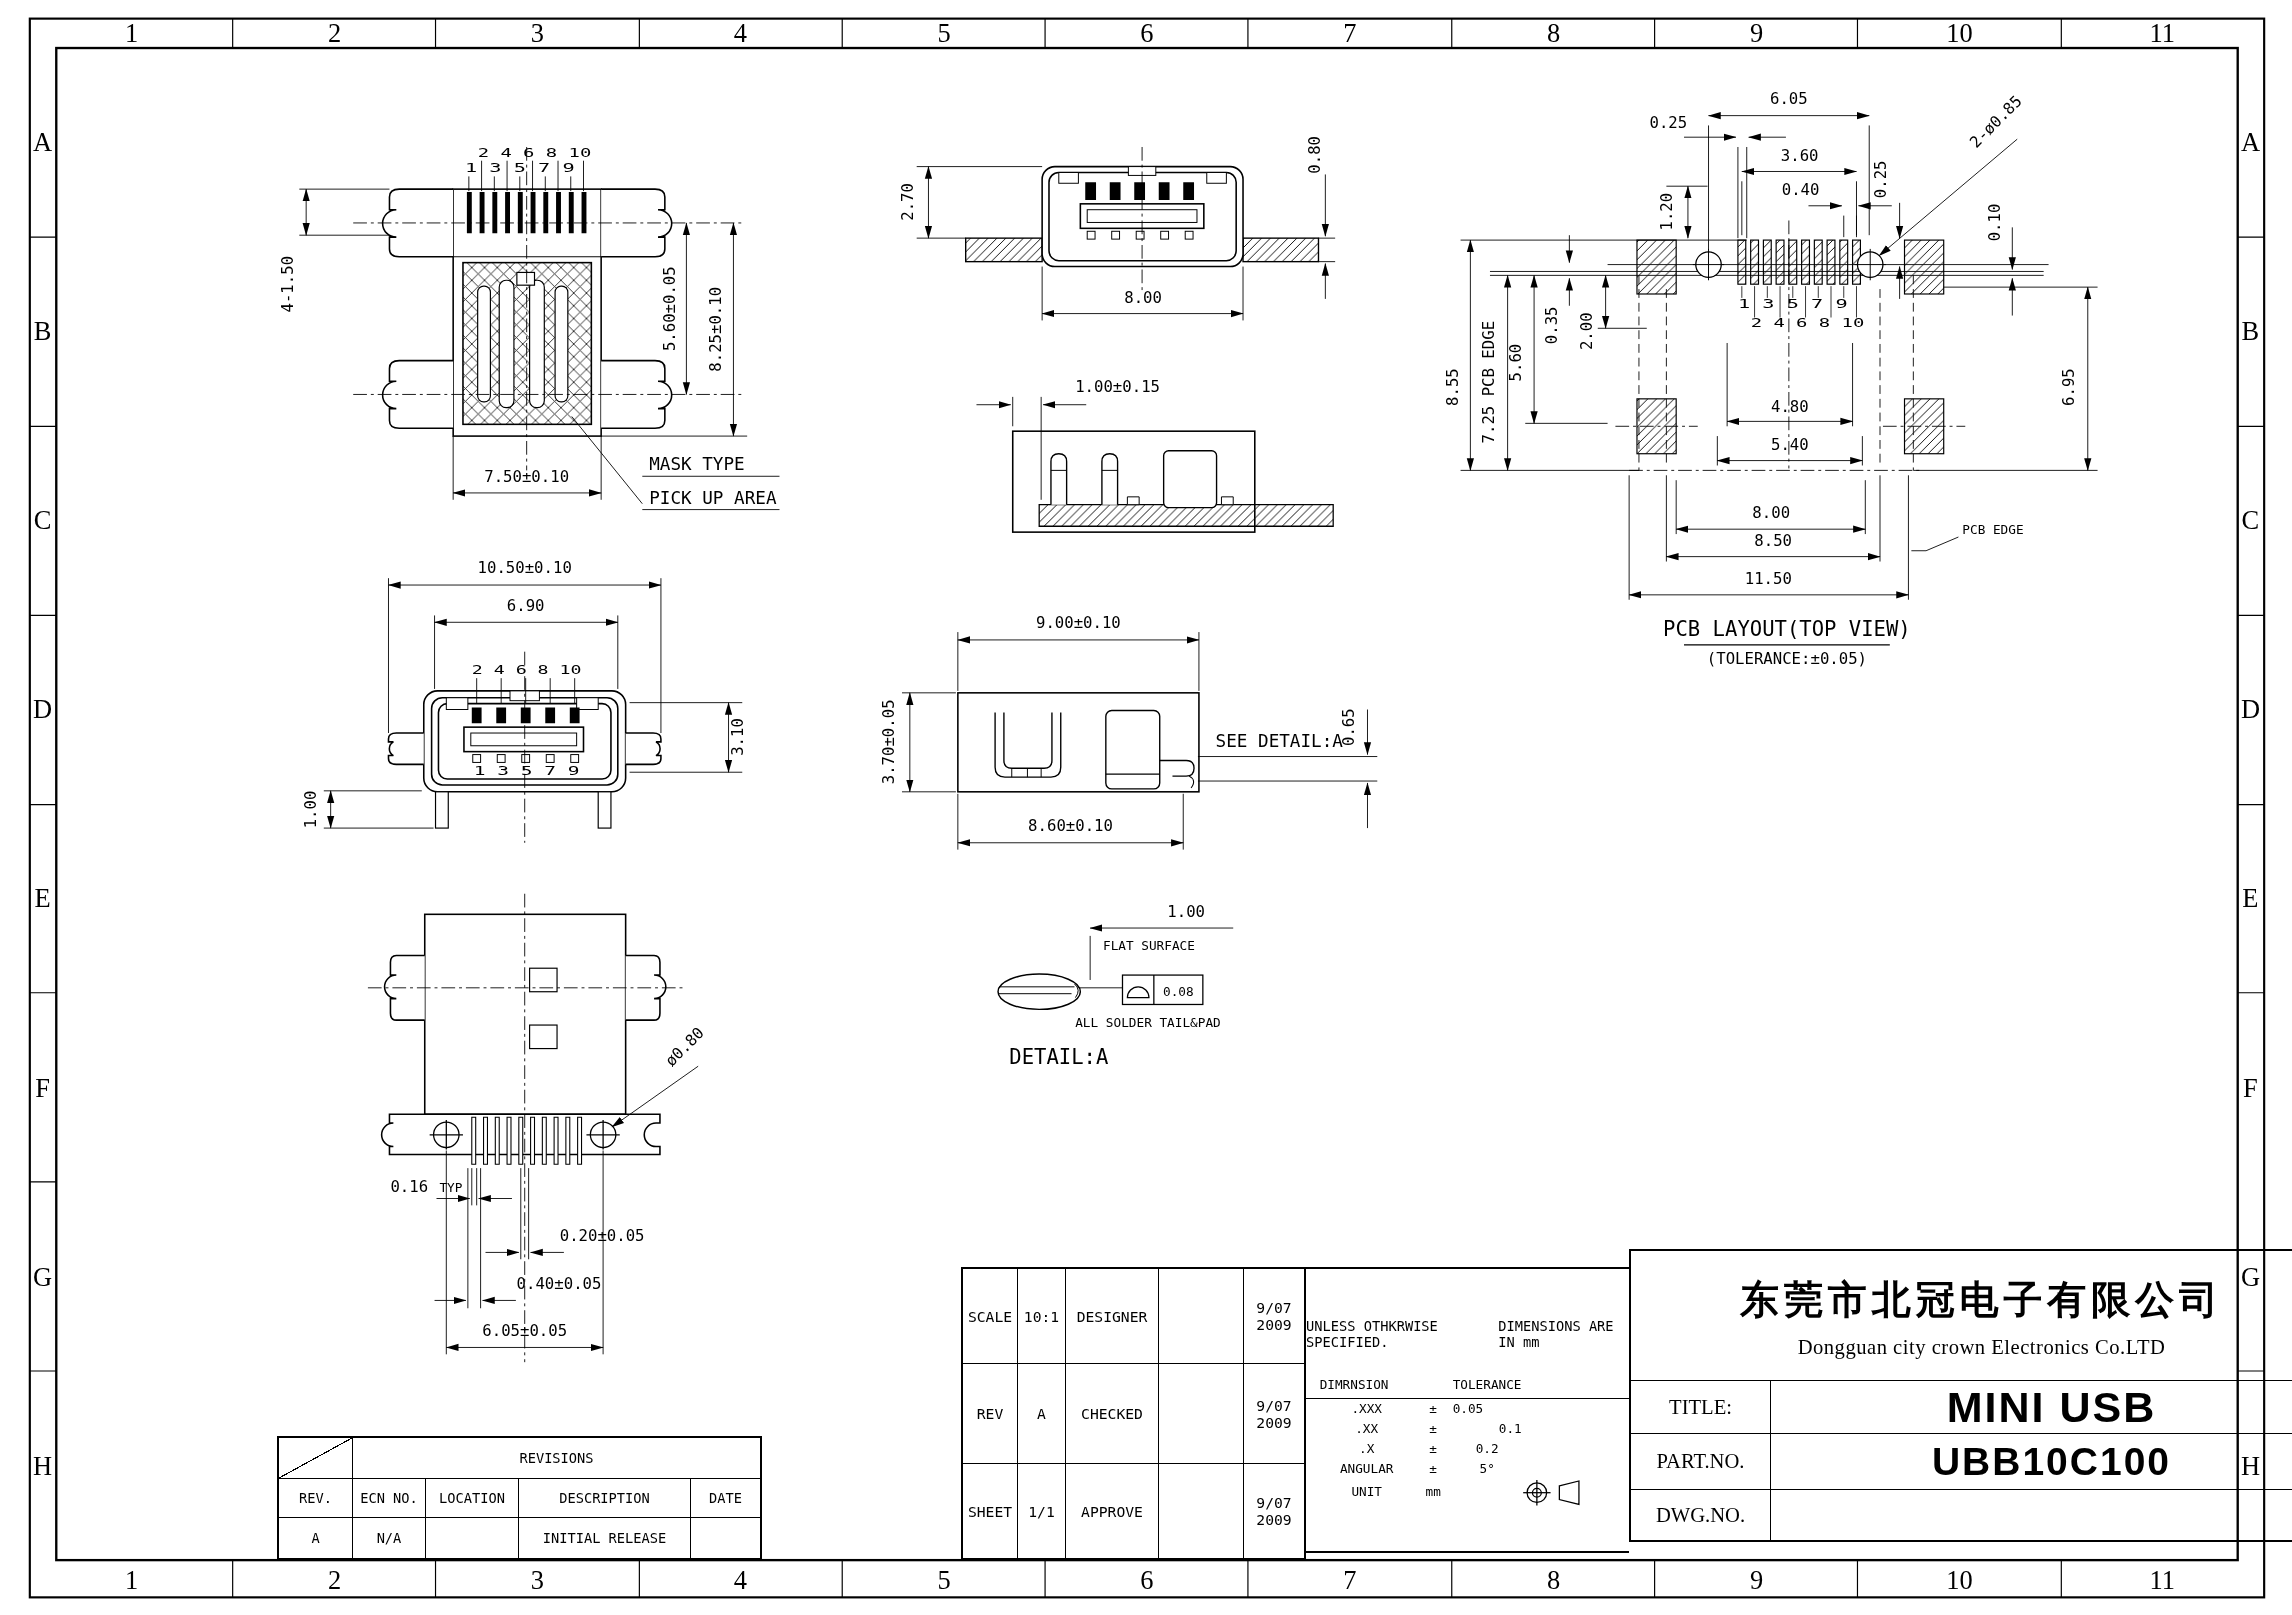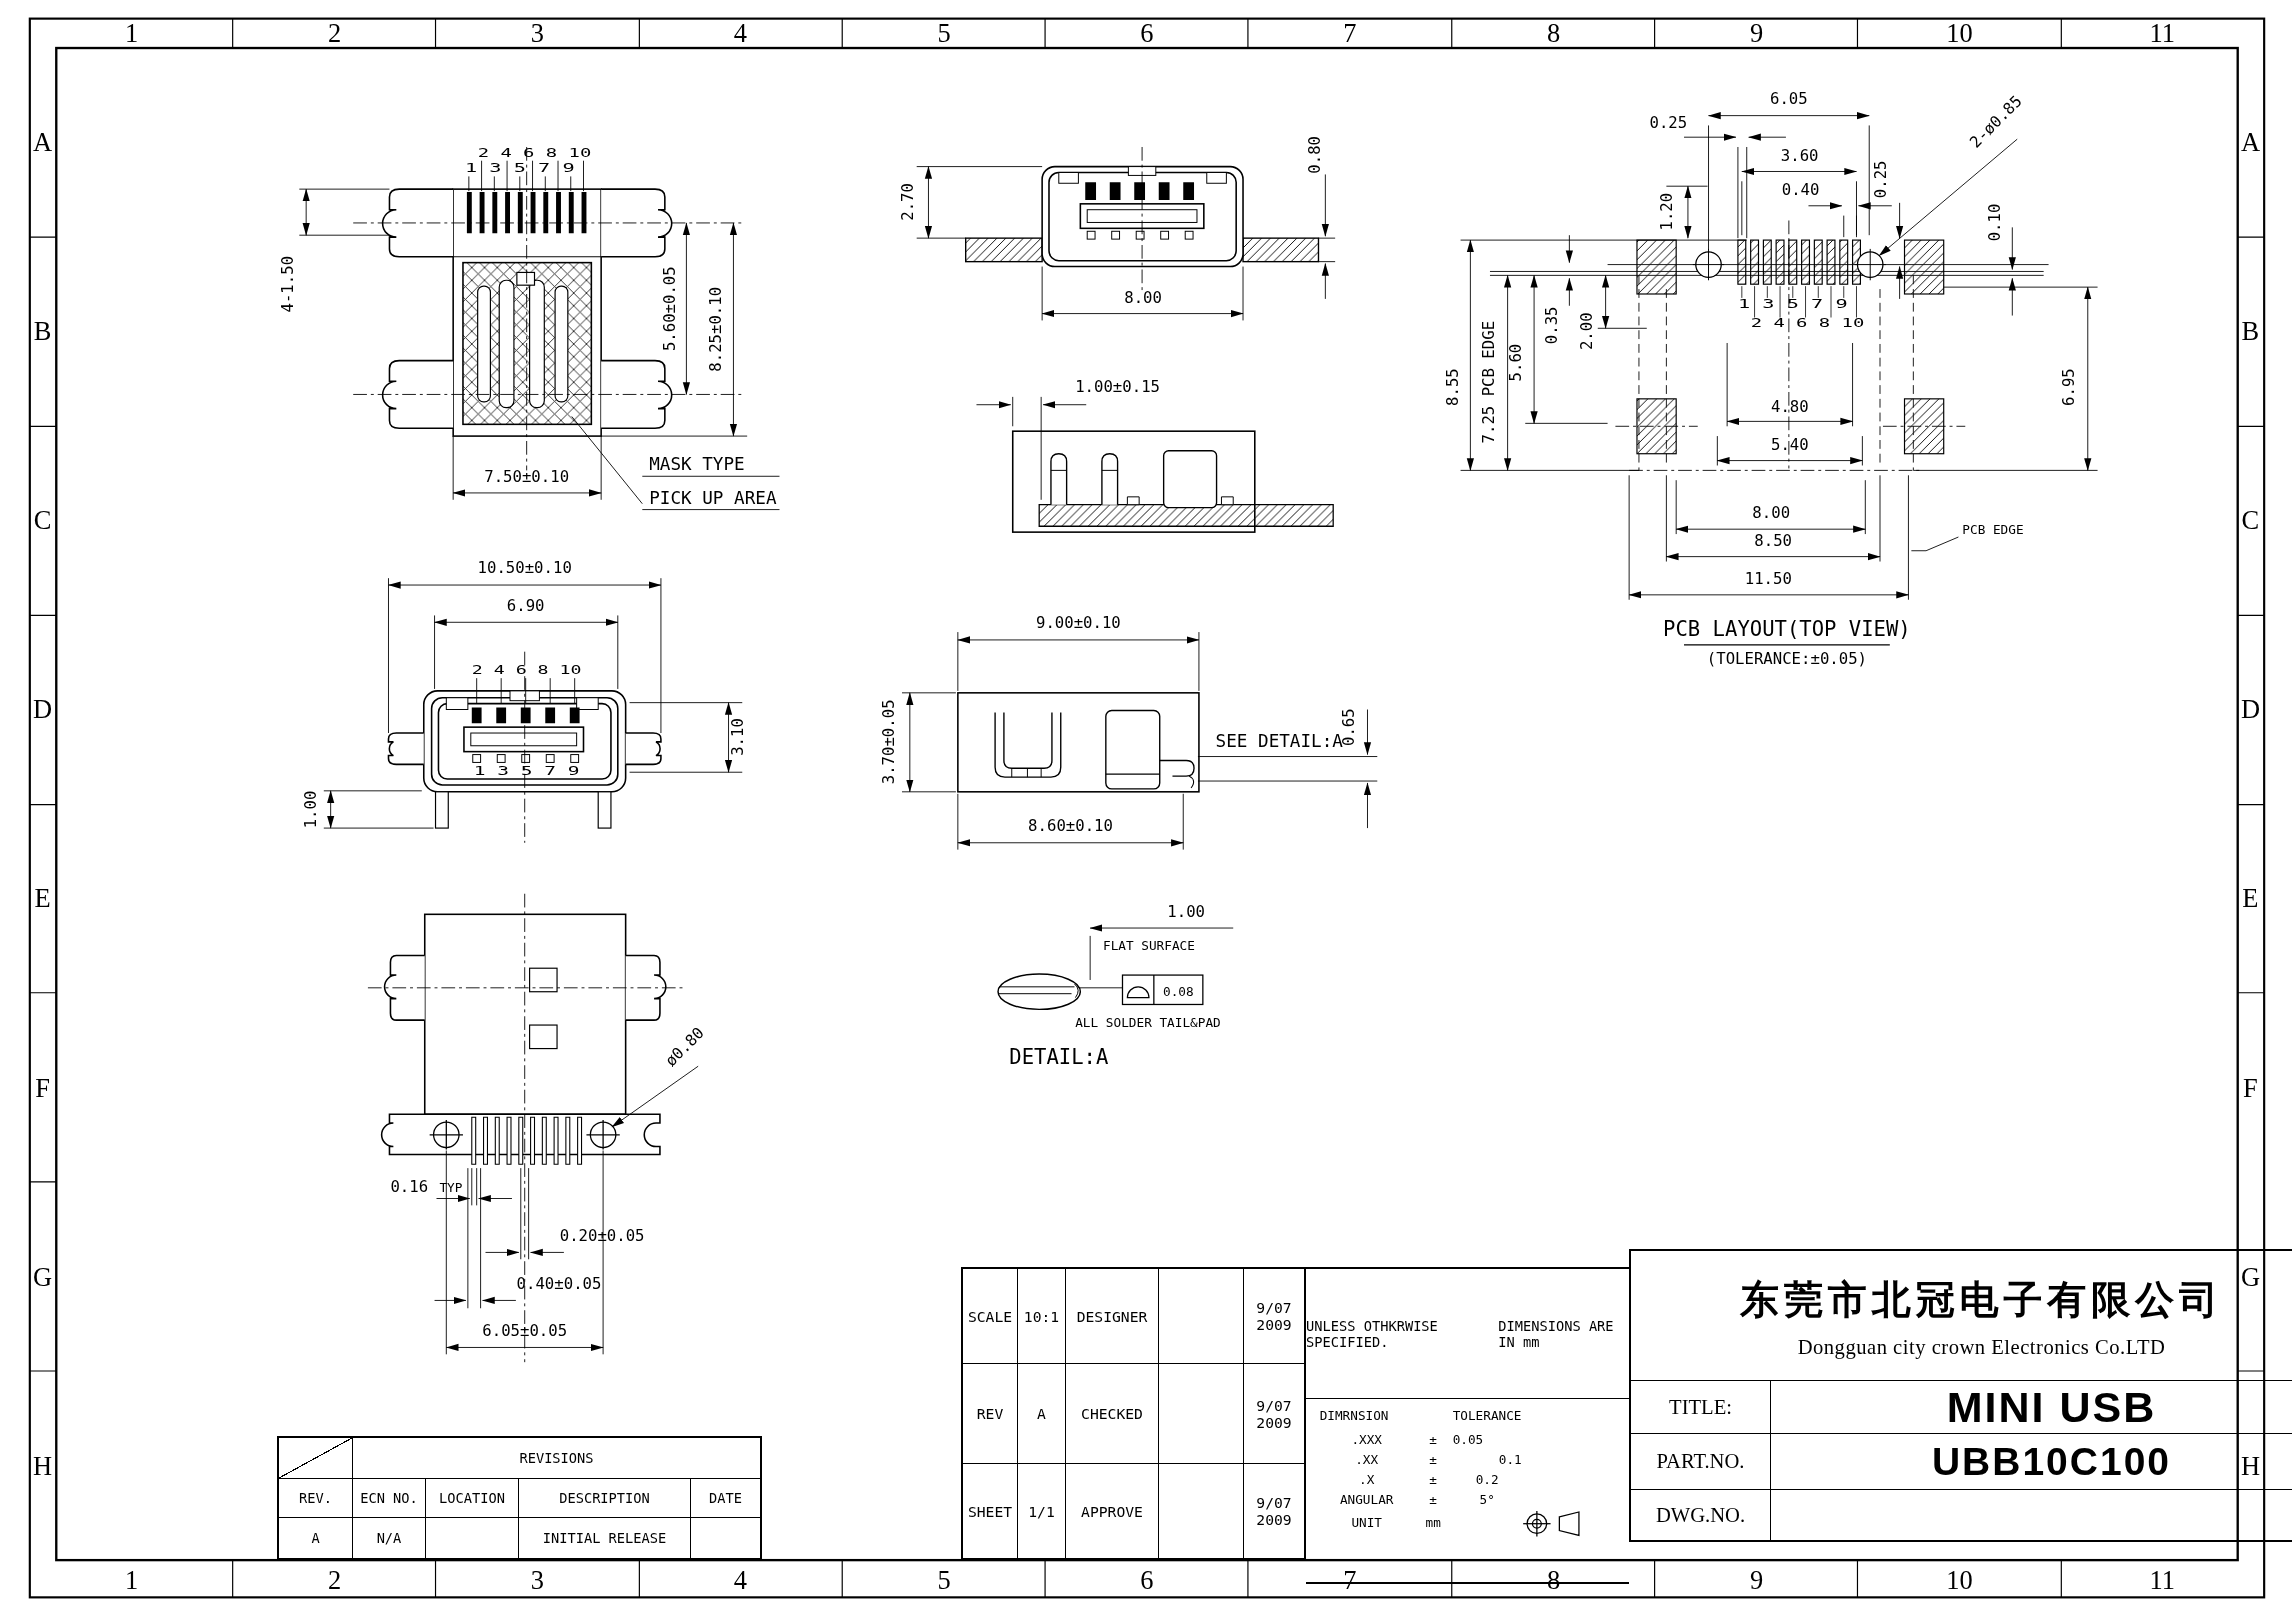--- a/index.html
+++ b/index.html
@@ -21,21 +21,21 @@
   #revtable{left:277px;top:1436px;width:485px;height:124px;border:2.2px solid #000;
             display:grid;grid-template-columns:74px 73px 93px 172px 1fr;
             grid-template-rows:41px 39px 1fr;font:13.7px "DejaVu Sans Mono",monospace}
   .diag{background:linear-gradient(to bottom right,transparent 49.2%,#000 49.2% 50.8%,transparent 50.8%)}
   #tbleft{left:961px;top:1267px;width:345px;height:293px;border:2.4px solid #000;
           display:grid;grid-template-columns:55px 48px 93px 85px 1fr;
           grid-template-rows:95px 100px 1fr;font:14.7px "DejaVu Sans Mono",monospace}
   #tbnotes{left:1306px;top:1267px;width:323px;height:132px;border:2.4px solid #000;border-left:none;
            border-right:none;border-bottom:1.4px solid #000;display:flex;flex-direction:row;
            align-items:center;justify-content:center;gap:15.7px;font:13.7px "DejaVu Sans Mono",monospace}
-  #tbtol{left:1306px;top:1400px;width:323px;height:184px;border:2.4px solid #000;border-left:none;
+  #tbtol{left:1306px;top:1369px;width:323px;height:184px;border:2.4px solid #000;border-left:none;
          border-right:none;border-top:none;font:12.7px "DejaVu Sans Mono",monospace;padding:5.9px 13.7px}
   .tolrow{display:grid;grid-template-columns:94px 39px 69px 1fr;line-height:20px}
   #tbco{left:1629px;top:1249px;width:705px;height:293px;border:2.4px solid #000;
         display:grid;grid-template-columns:140px 1fr;grid-template-rows:130px 53px 56px 1fr}
   .co-name{grid-column:1/3;border-bottom:1.4px solid #000;display:flex;flex-direction:column;
            align-items:center;justify-content:center}
   .cn{font:39px "Liberation Serif",serif;letter-spacing:4.9px;font-weight:bold}
   .en{font:20.6px "Liberation Serif",serif;letter-spacing:0.5px;margin-top:9px}
   .colabel{font:20.6px "Liberation Serif",serif}
   .coval{font:bold 39px "Liberation Sans",sans-serif;letter-spacing:2px}

